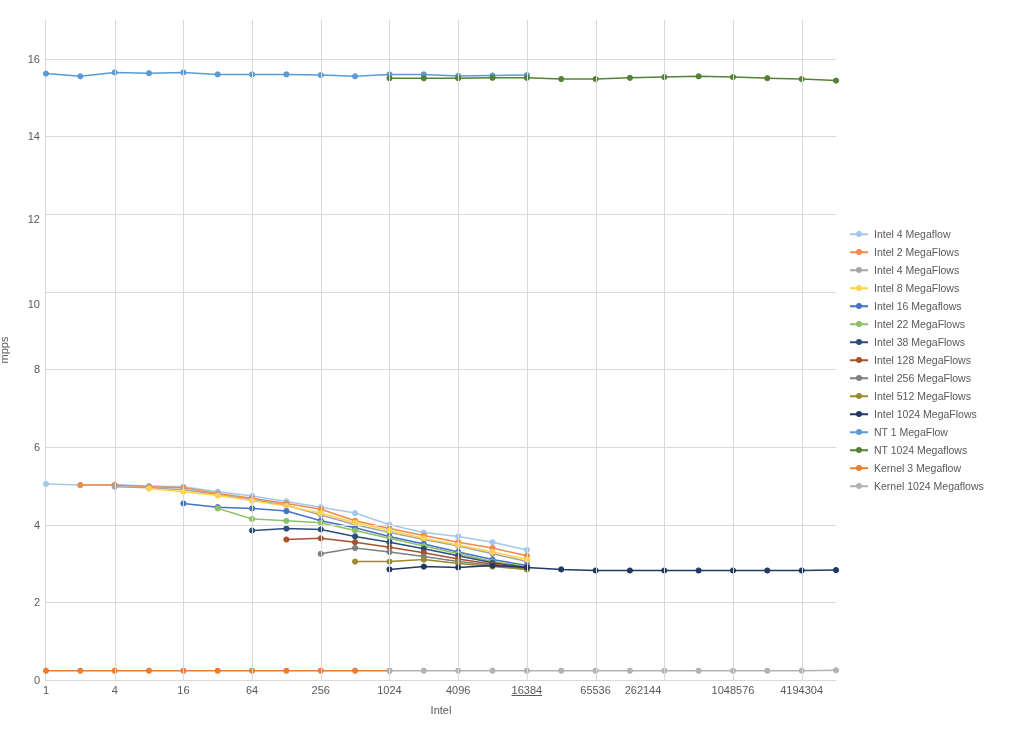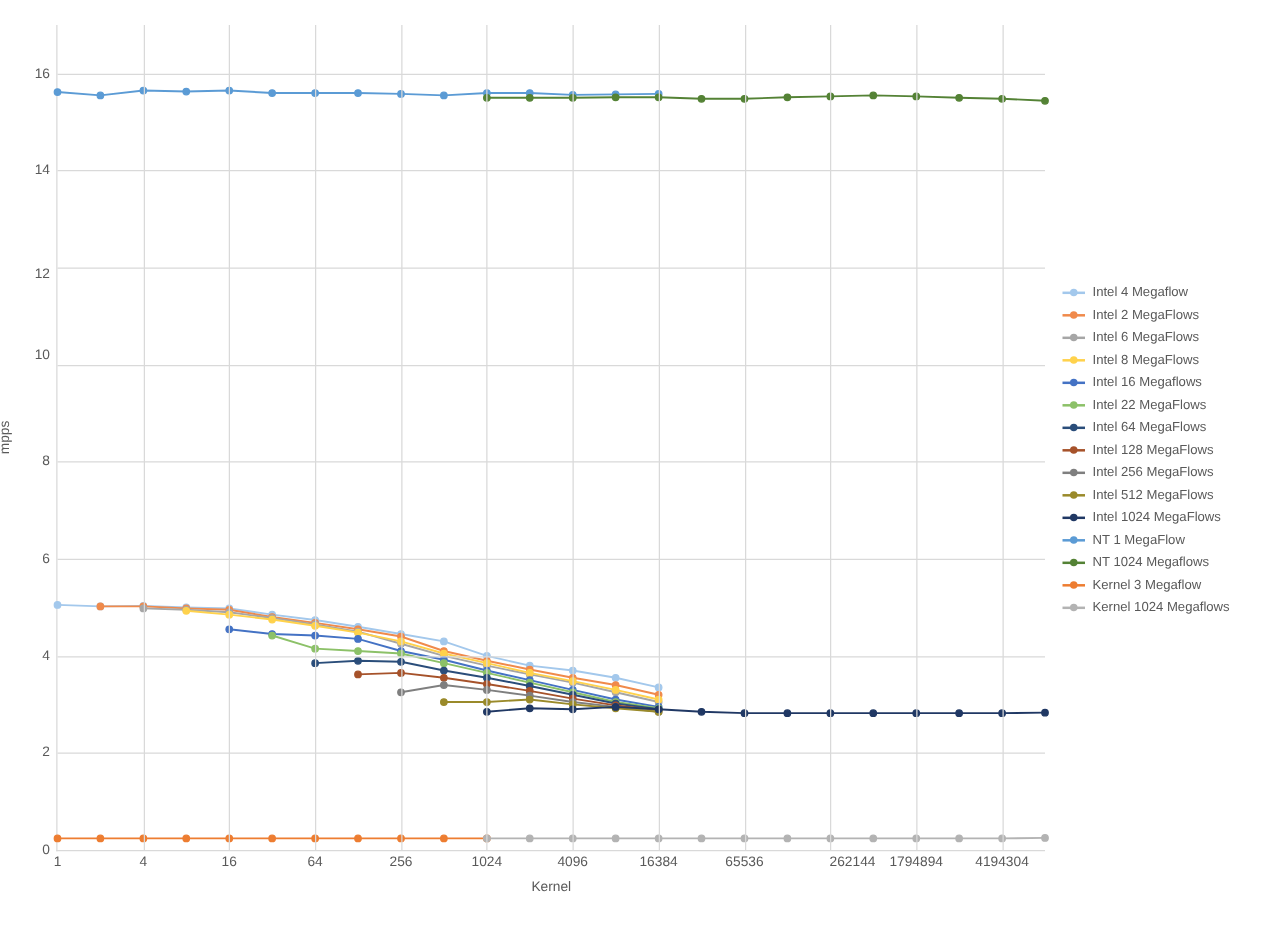--- a/index.html
+++ b/index.html
@@ -300,60 +300,60 @@
         <circle cx="515.2" cy="650.7" r="2.6" fill="#b3b3b3" stroke="#b3b3b3" class="series-marker"></circle>
         <circle cx="549.6" cy="650.7" r="2.6" fill="#b3b3b3" stroke="#b3b3b3" class="series-marker"></circle>
         <circle cx="583.9" cy="650.7" r="2.6" fill="#b3b3b3" stroke="#b3b3b3" class="series-marker"></circle>
         <circle cx="618.3" cy="650.7" r="2.6" fill="#b3b3b3" stroke="#b3b3b3" class="series-marker"></circle>
         <circle cx="652.6" cy="650.7" r="2.6" fill="#b3b3b3" stroke="#b3b3b3" class="series-marker"></circle>
         <circle cx="687.0" cy="650.7" r="2.6" fill="#b3b3b3" stroke="#b3b3b3" class="series-marker"></circle>
         <circle cx="721.3" cy="650.7" r="2.6" fill="#b3b3b3" stroke="#b3b3b3" class="series-marker"></circle>
         <circle cx="755.7" cy="650.7" r="2.6" fill="#b3b3b3" stroke="#b3b3b3" class="series-marker"></circle>
         <circle cx="790.0" cy="650.3" r="2.6" fill="#b3b3b3" stroke="#b3b3b3" class="series-marker"></circle>
       </svg>
-    <div class="xlabel">Kernel</div>
+    <div class="xlabel">Intel</div>
     <div class="ylabel">mpps</div>
   <div class="tick-y" style="top: 660px;">0</div>
       <div class="gridline-h" style="top: 582.353px;"></div>
       <div class="tick-y" style="top: 582.353px;">2</div>
       <div class="gridline-h" style="top: 504.706px;"></div>
       <div class="tick-y" style="top: 504.706px;">4</div>
       <div class="gridline-h" style="top: 427.059px;"></div>
       <div class="tick-y" style="top: 427.059px;">6</div>
       <div class="gridline-h" style="top: 349.412px;"></div>
       <div class="tick-y" style="top: 349.412px;">8</div>
       <div class="gridline-h" style="top: 271.765px;"></div>
-      <div class="tick-y" style="top: 264px;">10</div>
+      <div class="tick-y" style="top: 284px;">10</div>
       <div class="gridline-h" style="top: 194.118px;"></div>
       <div class="tick-y" style="top: 199px;">12</div>
       <div class="gridline-h" style="top: 116.471px;"></div>
       <div class="tick-y" style="top: 116.471px;">14</div>
       <div class="gridline-h" style="top: 38.8235px;"></div>
       <div class="tick-y" style="top: 38.8235px;">16</div>
       <div class="tick-x" style="left: 0px;">1</div>
       <div class="gridline-v" style="left: 68.6957px;"></div>
       <div class="tick-x" style="left: 68.6957px;">4</div>
       <div class="gridline-v" style="left: 137.391px;"></div>
       <div class="tick-x" style="left: 137.391px;">16</div>
       <div class="gridline-v" style="left: 206.087px;"></div>
       <div class="tick-x" style="left: 206.087px;">64</div>
       <div class="gridline-v" style="left: 274.783px;"></div>
       <div class="tick-x" style="left: 274.783px;">256</div>
       <div class="gridline-v" style="left: 343.478px;"></div>
       <div class="tick-x" style="left: 343.478px;">1024</div>
       <div class="gridline-v" style="left: 412.174px;"></div>
       <div class="tick-x" style="left: 412.174px;">4096</div>
       <div class="gridline-v" style="left: 480.87px;"></div>
-      <div class="tick-x" style="left: 480.87px;">16384</div>
+      <div class="tick-x" style="left: 480.87px; text-decoration: underline;">16384</div>
       <div class="gridline-v" style="left: 549.565px;"></div>
       <div class="tick-x" style="left: 549.565px;">65536</div>
       <div class="gridline-v" style="left: 618.261px;"></div>
-      <div class="tick-x" style="left: 636px;">262144</div>
+      <div class="tick-x" style="left: 597px;">262144</div>
       <div class="gridline-v" style="left: 686.957px;"></div>
-      <div class="tick-x" style="left: 686.957px;">1794894</div>
+      <div class="tick-x" style="left: 686.957px;">1048576</div>
       <div class="gridline-v" style="left: 755.652px;"></div>
       <div class="tick-x" style="left: 755.652px;">4194304</div>
     </div>
   <div class="legend" id="legend">
       <div class="legend-row">
         <div class="legend-swatch">
           <div class="ln" style="background: rgb(163, 200, 236);"></div>
           <div class="mk" style="background: rgb(163, 200, 236);"></div>
         </div>
         <div class="legend-label">Intel 4 Megaflow</div>
@@ -363,21 +363,21 @@
           <div class="ln" style="background: rgb(240, 138, 75);"></div>
           <div class="mk" style="background: rgb(240, 138, 75);"></div>
         </div>
         <div class="legend-label">Intel 2 MegaFlows</div>
       </div>
       <div class="legend-row">
         <div class="legend-swatch">
           <div class="ln" style="background: rgb(166, 166, 166);"></div>
           <div class="mk" style="background: rgb(166, 166, 166);"></div>
         </div>
-        <div class="legend-label">Intel 6 MegaFlows</div>
+        <div class="legend-label">Intel 4 MegaFlows</div>
       </div>
       <div class="legend-row">
         <div class="legend-swatch">
           <div class="ln" style="background: rgb(255, 210, 76);"></div>
           <div class="mk" style="background: rgb(255, 210, 76);"></div>
         </div>
         <div class="legend-label">Intel 8 MegaFlows</div>
       </div>
       <div class="legend-row">
         <div class="legend-swatch">
@@ -391,21 +391,21 @@
           <div class="ln" style="background: rgb(140, 193, 104);"></div>
           <div class="mk" style="background: rgb(140, 193, 104);"></div>
         </div>
         <div class="legend-label">Intel 22 MegaFlows</div>
       </div>
       <div class="legend-row">
         <div class="legend-swatch">
           <div class="ln" style="background: rgb(42, 77, 122);"></div>
           <div class="mk" style="background: rgb(42, 77, 122);"></div>
         </div>
-        <div class="legend-label">Intel 64 MegaFlows</div>
+        <div class="legend-label">Intel 38 MegaFlows</div>
       </div>
       <div class="legend-row">
         <div class="legend-swatch">
           <div class="ln" style="background: rgb(166, 82, 42);"></div>
           <div class="mk" style="background: rgb(166, 82, 42);"></div>
         </div>
         <div class="legend-label">Intel 128 MegaFlows</div>
       </div>
       <div class="legend-row">
         <div class="legend-swatch">

